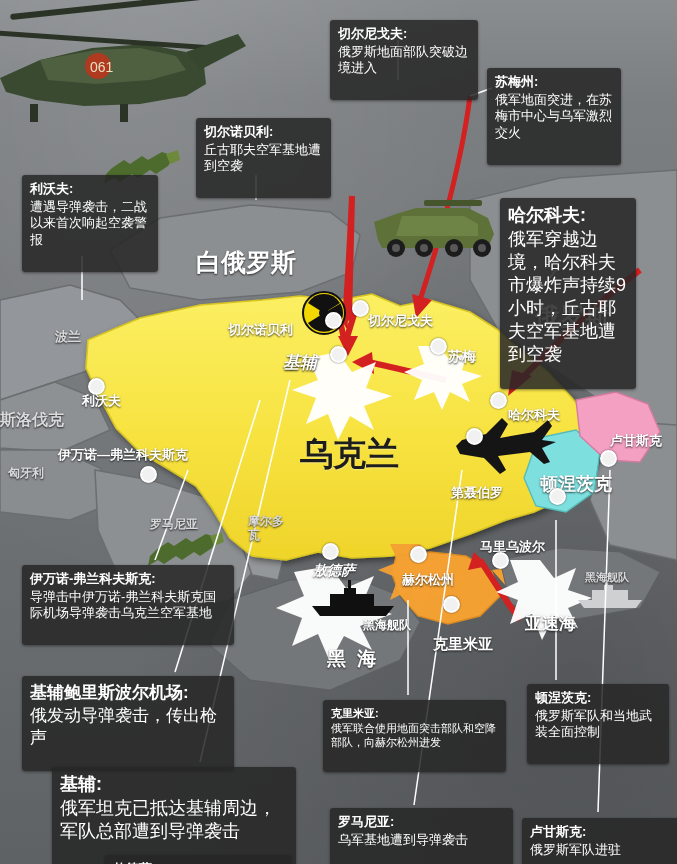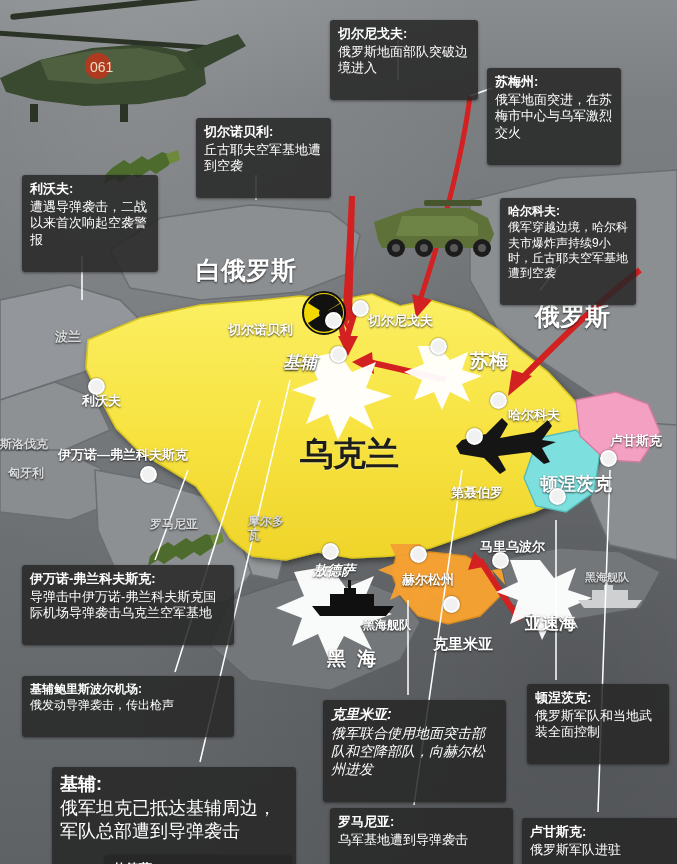--- a/index.html
+++ b/index.html
@@ -221,37 +221,37 @@
       <path d="M155,560 L188,470"></path>
       <path d="M175,672 L260,400"></path>
       <path d="M200,762 L290,380"></path>
       <path d="M408,695 L408,600"></path>
       <path d="M414,805 L462,470"></path>
       <path d="M556,680 L556,520"></path>
       <path d="M598,812 L610,470"></path>
     </g>
   </svg>
 
-  <div class="maplabel" style="left:196px;top:246px;font-size:25px;margin-top:8px;">白俄罗斯</div>
+  <div class="maplabel" style="left:196px;top:246px;font-size:25px;">白俄罗斯</div>
   <div class="maplabel dark" style="left:300px;top:432px;font-size:33px;">乌克兰</div>
   <div class="maplabel" style="left:535px;top:300px;font-size:25px;">俄罗斯</div>
   <div class="maplabel grey" style="left:55px;top:328px;font-size:13px;">波兰</div>
-  <div class="maplabel grey" style="left:0px;top:410px;font-size:12px;margin-top:26px;">斯洛伐克</div>
+  <div class="maplabel grey" style="left:0px;top:410px;font-size:16px;">斯洛伐克</div>
   <div class="maplabel grey" style="left:8px;top:465px;font-size:12px;">匈牙利</div>
   <div class="maplabel grey" style="left:150px;top:516px;font-size:12px;">罗马尼亚</div>
   <div class="maplabel grey" style="left:248px;top:515px;font-size:12px;width:40px;white-space:normal;line-height:1.15;">摩尔多瓦</div>
   <div class="maplabel" style="left:327px;top:646px;font-size:19px;letter-spacing:3px;">黑 海</div>
   <div class="maplabel" style="left:525px;top:612px;font-size:17px;">亚速海</div>
   <div class="maplabel" style="left:363px;top:617px;font-size:12px;">黑海舰队</div>
   <div class="maplabel grey" style="left:585px;top:570px;font-size:11px;">黑海舰队</div>
 
   <div class="maplabel" style="left:228px;top:321px;font-size:13px;">切尔诺贝利</div>
   <div class="maplabel" style="left:368px;top:312px;font-size:13px;">切尔尼戈夫</div>
   <div class="kyiv-label" style="left:283px;top:351px;font-size:17px;">基辅</div>
-  <div class="maplabel" style="left:448px;top:348px;font-size:19px;margin-left:22px;">苏梅</div>
+  <div class="maplabel" style="left:448px;top:348px;font-size:14px;">苏梅</div>
   <div class="maplabel" style="left:508px;top:406px;font-size:13px;">哈尔科夫</div>
   <div class="maplabel" style="left:451px;top:484px;font-size:13px;">第聂伯罗</div>
   <div class="maplabel" style="left:313px;top:562px;font-size:14px;font-style:italic;">敖德萨</div>
   <div class="maplabel" style="left:402px;top:571px;font-size:13px;">赫尔松州</div>
   <div class="maplabel" style="left:480px;top:538px;font-size:13px;">马里乌波尔</div>
   <div class="maplabel" style="left:433px;top:635px;font-size:15px;">克里米亚</div>
   <div class="maplabel" style="left:610px;top:432px;font-size:13px;">卢甘斯克</div>
   <div class="maplabel" style="left:540px;top:472px;font-size:18px;">顿涅茨克</div>
 
   <div class="dot" style="left:325px;top:312px;"></div>
@@ -275,57 +275,57 @@
   <div class="callout" style="left:487px;top:68px;width:118px;font-size:13px;">
     <span class="title">苏梅州:</span>
     <span class="body">俄军地面突进，在苏梅市中心与乌军激烈交火</span>
   </div>
 
   <div class="callout" style="left:196px;top:118px;width:119px;font-size:13px;">
     <span class="title">切尔诺贝利:</span>
     <span class="body">丘古耶夫空军基地遭到空袭</span>
   </div>
 
-  <div class="callout" style="left:500px;top:198px;width:120px;font-size:12px;">
+  <div class="callout" style="left:500px;top:198px;width:120px;font-size:18px;">
     <span class="title">哈尔科夫:</span>
     <span class="body">俄军穿越边境，哈尔科夫市爆炸声持续9小时，丘古耶夫空军基地遭到空袭</span>
   </div>
 
   <div class="callout" style="left:22px;top:175px;width:120px;font-size:13px;">
     <span class="title">利沃夫:</span>
     <span class="body">遭遇导弹袭击，二战以来首次响起空袭警报</span>
   </div>
 
   <div class="maplabel" style="left:82px;top:392px;font-size:13px;">利沃夫</div>
   <div class="dot" style="left:88px;top:378px;"></div>
 
   <div class="maplabel" style="left:58px;top:446px;font-size:13px;">伊万诺—弗兰科夫斯克</div>
   <div class="dot" style="left:140px;top:466px;"></div>
 
   <div class="callout" style="left:22px;top:565px;width:196px;font-size:13px;">
     <span class="title">伊万诺-弗兰科夫斯克:</span>
     <span class="body">导弹击中伊万诺-弗兰科夫斯克国际机场导弹袭击乌克兰空军基地</span>
   </div>
 
-  <div class="callout" style="left:22px;top:676px;width:196px;font-size:12px;">
+  <div class="callout" style="left:22px;top:676px;width:196px;font-size:17px;">
     <span class="title">基辅鲍里斯波尔机场:</span>
     <span class="body">俄发动导弹袭击，传出枪声</span>
   </div>
 
   <div class="callout" style="left:52px;top:767px;width:228px;font-size:18px;">
     <span class="title">基辅:</span>
     <span class="body">俄军坦克已抵达基辅周边，军队总部遭到导弹袭击</span>
   </div>
 
   <div class="callout" style="left:105px;top:855px;width:170px;font-size:13px;">
     <span class="title">敖德萨:</span>
     <span class="body"></span>
   </div>
 
-  <div class="callout" style="left:323px;top:700px;width:167px;font-size:14px;font-style:italic;">
+  <div class="callout" style="left:323px;top:700px;width:167px;font-size:11px;">
     <span class="title">克里米亚:</span>
     <span class="body">俄军联合使用地面突击部队和空降部队，向赫尔松州进发</span>
   </div>
 
   <div class="callout" style="left:330px;top:808px;width:167px;font-size:13px;">
     <span class="title">罗马尼亚:</span>
     <span class="body">乌军基地遭到导弹袭击</span>
   </div>
 
   <div class="callout" style="left:527px;top:684px;width:126px;font-size:13px;">

